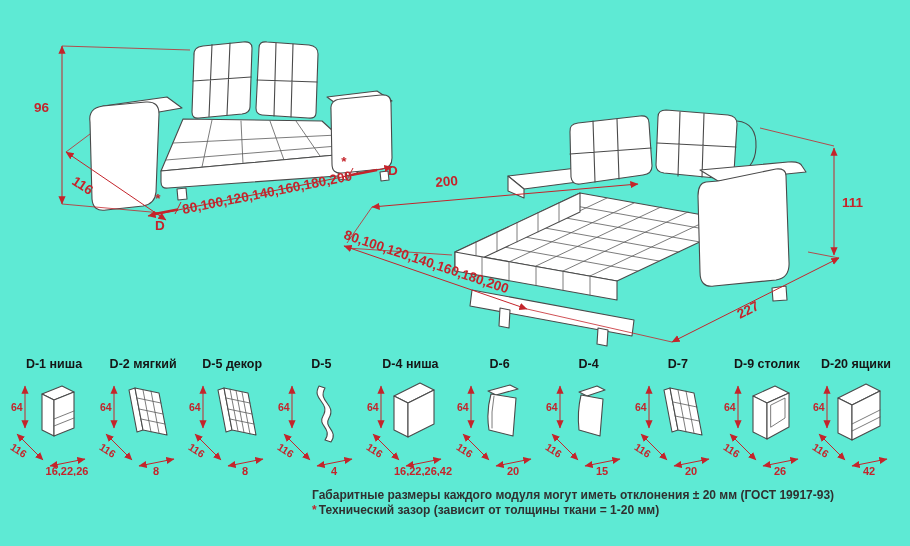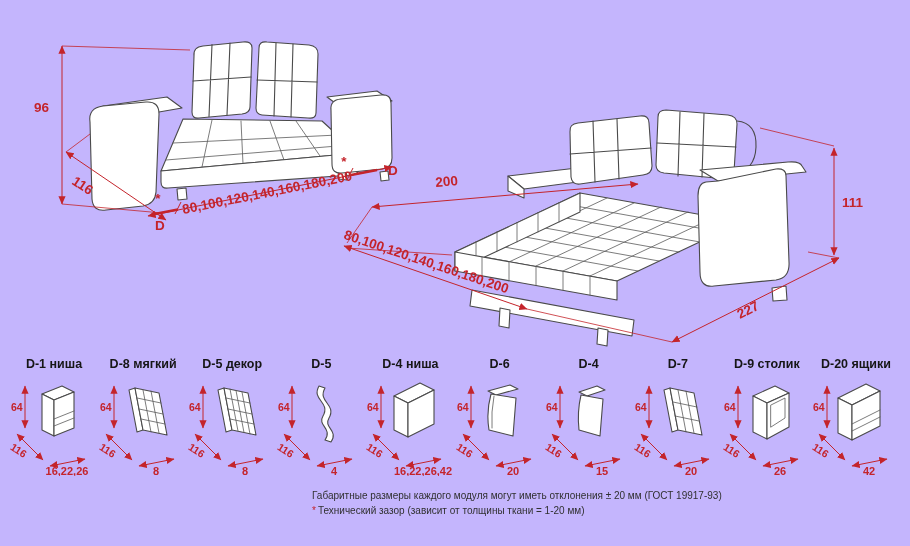--- a/index.html
+++ b/index.html
@@ -1,32 +1,32 @@
 <!DOCTYPE html>
 <html><head>
 <meta charset="utf-8">
 <style>
   html,body{margin:0;padding:0;background:#fff;}
   body{width:910px;height:546px;position:relative;font-family:"Liberation Sans",sans-serif;overflow:hidden;}
-  .page{position:absolute;inset:0;background:#c4b5fd;}
+  .page{position:absolute;inset:0;background:#5eead4;}
   svg text{font-family:"Liberation Sans",sans-serif;}
   .ln{fill:#fff;stroke:#4a4a4a;stroke-width:1.1;stroke-linejoin:round;stroke-linecap:round;}
   .lno{fill:none;stroke:#4a4a4a;stroke-width:1.1;stroke-linejoin:round;stroke-linecap:round;}
   .gr{fill:none;stroke:#5a5a5a;stroke-width:0.8;stroke-linejoin:round;stroke-linecap:round;}
   .dim{stroke:#c4242b;stroke-width:1;fill:none;}
   .dimx{stroke:#c4242b;stroke-width:0.8;fill:none;}
   .dimk{stroke:#c4242b;stroke-width:2.6;fill:none;}
   .dt{fill:#c4242b;font-weight:bold;font-size:13.5px;}
   .ds{font-size:10.5px;}
   .dw{font-size:11px;}
   #main-svg{position:absolute;top:0;left:0;}
   .modules-row{position:absolute;top:357px;left:0;width:910px;display:flex;justify-content:space-between;padding:0 10px;box-sizing:border-box;}
   .module{width:88px;display:flex;flex-direction:column;align-items:center;}
   .module-label{font-size:12.5px;font-weight:bold;color:#161616;white-space:nowrap;height:15px;line-height:15px;}
-  .footnote{position:absolute;top:488px;left:312px;font-size:10px;font-weight:normal;color:#303030;line-height:15px;}
+  .footnote{position:absolute;top:488px;left:312px;font-size:12px;font-weight:bold;color:#303030;line-height:15px;}
   .footnote .mark{color:#c4242b;margin-right:2px;}
 </style>
 </head>
 <body>
 
 <div class="page">
 
 <svg id="main-svg" width="910" height="352" viewBox="0 0 910 352">
   <defs>
     <marker id="arr" viewBox="0 0 10 10" refX="8.5" refY="5" markerWidth="9" markerHeight="9" markerUnits="userSpaceOnUse" orient="auto-start-reverse">
@@ -142,21 +142,21 @@
       <line class="dim" x1="15" y1="14" x2="15" y2="56" marker-start="url(#arr)" marker-end="url(#arr)"></line>
       <text class="dt ds" x="1" y="39">64</text>
       <line class="dim" x1="7" y1="62" x2="33" y2="88" marker-start="url(#arr)" marker-end="url(#arr)"></line>
       <text class="dt ds" x="0" y="83" transform="rotate(33 10 79)">116</text>
       <line class="dim" x1="40" y1="94" x2="75" y2="87" marker-start="url(#arr)" marker-end="url(#arr)"></line>
       <text class="dt dw" x="57" y="103" text-anchor="middle">16,22,26</text>
     </svg>
   </div>
 
   <div class="module">
-    <div class="module-label">D-8 мягкий</div>
+    <div class="module-label">D-2 мягкий</div>
     <svg width="88" height="104" viewBox="0 0 88 104">
       <path class="ln" d="M30,18 L36,16 L44,58 L38,60 Z"></path>
           <path class="ln" d="M36,16 L60,21 L68,63 L44,58 Z"></path>
           <path class="gr" d="M44,18 L52,60 M52,19 L60,61 M38,26 L62,31 M40,37 L64,42 M42,47 L66,52"></path>
       <line class="dim" x1="15" y1="14" x2="15" y2="56" marker-start="url(#arr)" marker-end="url(#arr)"></line>
       <text class="dt ds" x="1" y="39">64</text>
       <line class="dim" x1="7" y1="62" x2="33" y2="88" marker-start="url(#arr)" marker-end="url(#arr)"></line>
       <text class="dt ds" x="0" y="83" transform="rotate(33 10 79)">116</text>
       <line class="dim" x1="40" y1="94" x2="75" y2="87" marker-start="url(#arr)" marker-end="url(#arr)"></line>
       <text class="dt dw" x="57" y="103" text-anchor="middle">8</text>

